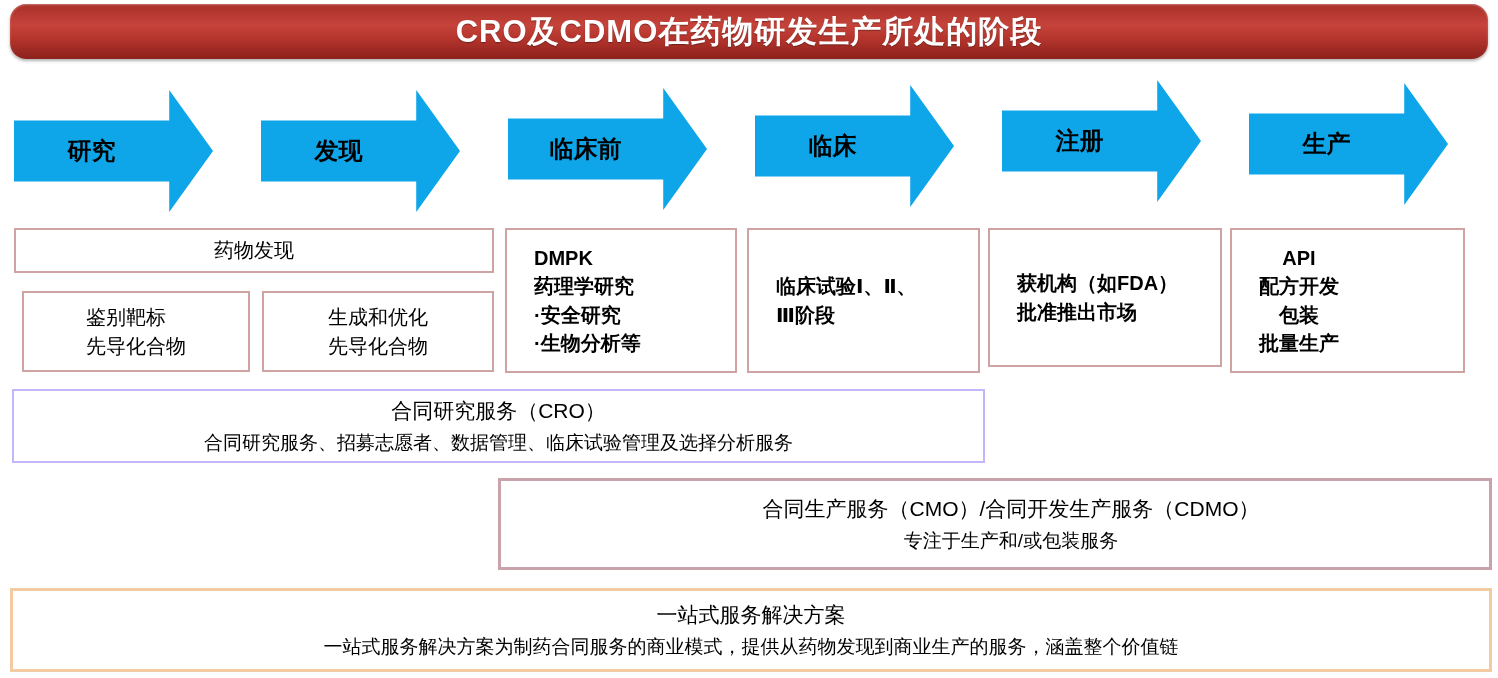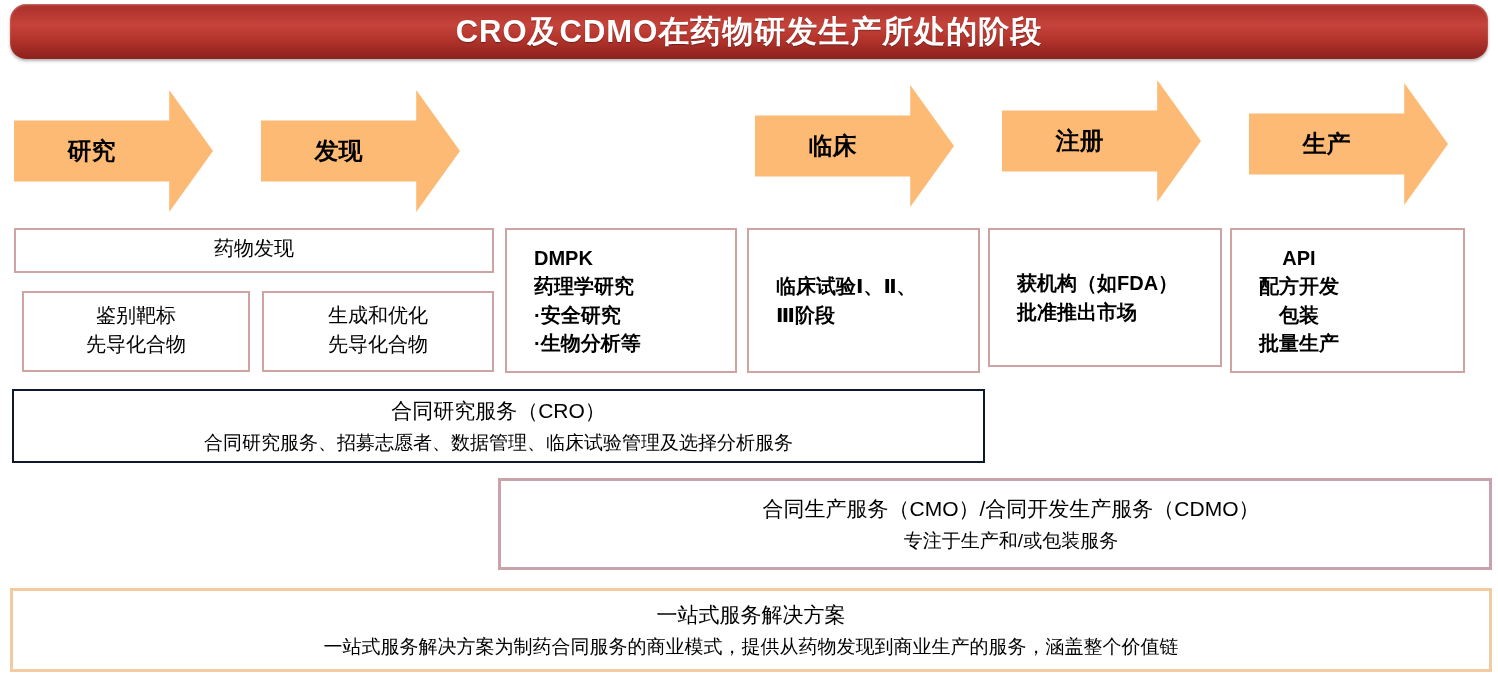--- a/index.html
+++ b/index.html
@@ -18,65 +18,68 @@
     box-shadow: inset 0 1px 2px rgba(255,255,255,.35), 0 2px 3px rgba(0,0,0,.30);
     display:flex; align-items:center; justify-content:center;
   }
   .banner-title {
     color:#ffffff; font-size:31px; font-weight:bold; letter-spacing:1px;
     text-shadow:0 1px 1px rgba(0,0,0,.35);
   }
 
   
   .arrow {
-    position:absolute; width:199px; height:122px; background:#fdba74;
+    position:absolute; width:199px; height:122px; background:#0ea5e9;
     clip-path:polygon(0% 25%, 78% 25%, 78% 0%, 100% 50%, 78% 100%, 78% 75%, 0% 75%);
     padding-left:12px;
   }
   .arrow-label {
     position:absolute; left:0; top:25%; width:78%; height:50%;
     display:flex; align-items:center; justify-content:center;
     font-size:24px; font-weight:bold; color:#000;
   }
 
   
   .box {
     position:absolute; border:2px solid #d0a3a3; background:#ffffff;
     display:flex; align-items:center; font-size:20px; line-height:1.42;
     white-space:pre-line;
   }
-  .box.center { justify-content:center; text-align:center;font-family:Liberation Mono, monospace; }
+  .box.center { justify-content:center; text-align:left; }
   .box.left   { justify-content:flex-start; text-align:left; padding-left:27px; padding-right:6px;font-weight:bold; }
 
   
   .band {
     position:absolute; background:#ffffff;
     display:flex; flex-direction:column; align-items:center; justify-content:center;
     text-align:center;
   }
-  .band.cro     { border:2px solid #0f172a; }
+  .band.cro     { border:2px solid #c4b5fd; }
   .band.cmo     { border:3px solid #c9a2ab;padding-left:32px; }
   .band.onestop { border:3px solid #f3cba2; }
   .band-title { font-size:21px; margin-bottom:5px; }
   .band-desc  { font-size:19px; }
 </style>
 </head>
 <body>
 
 <div class="canvas">
 
   <div class="banner">
     <div class="banner-title">CRO及CDMO在药物研发生产所处的阶段</div>
   </div>
 
   <div class="arrow" style="left:14px;   top:90px;">
     <span class="arrow-label">研究</span>
   </div>
   <div class="arrow" style="left:261px;  top:90px;">
     <span class="arrow-label">发现</span>
+  </div>
+  <div class="arrow" style="left:508px;  top:88px;">
+    <span class="arrow-label">临床前</span>
   </div>
   <div class="arrow" style="left:755px;  top:85px;">
     <span class="arrow-label">临床</span>
   </div>
   <div class="arrow" style="left:1002px; top:80px;">
     <span class="arrow-label">注册</span>
   </div>
   <div class="arrow" style="left:1249px; top:83px;">
     <span class="arrow-label">生产</span>
   </div>

